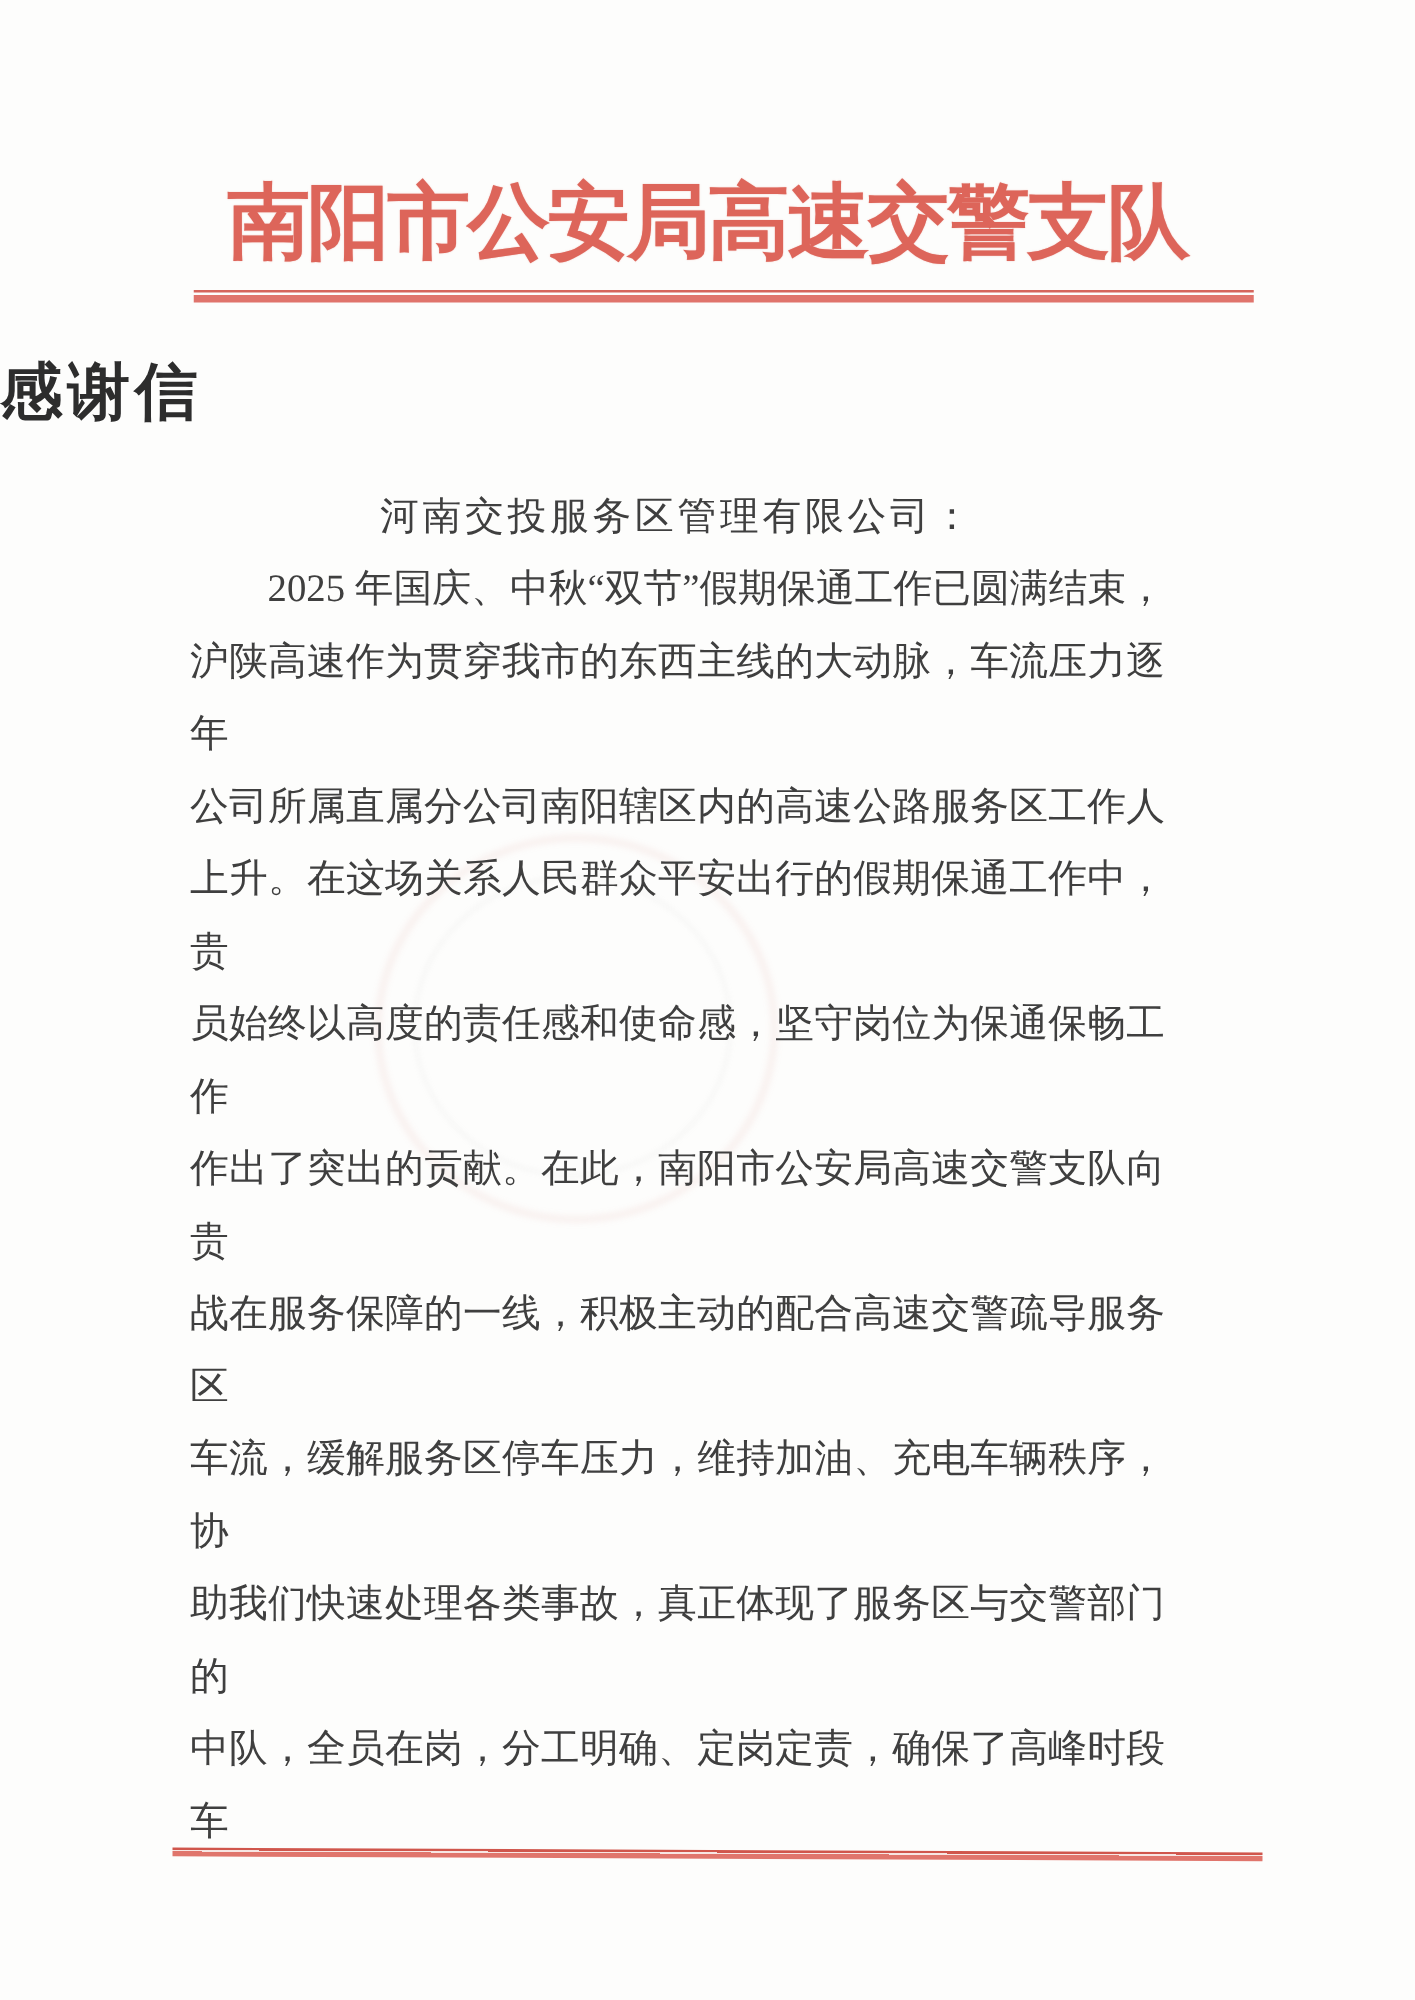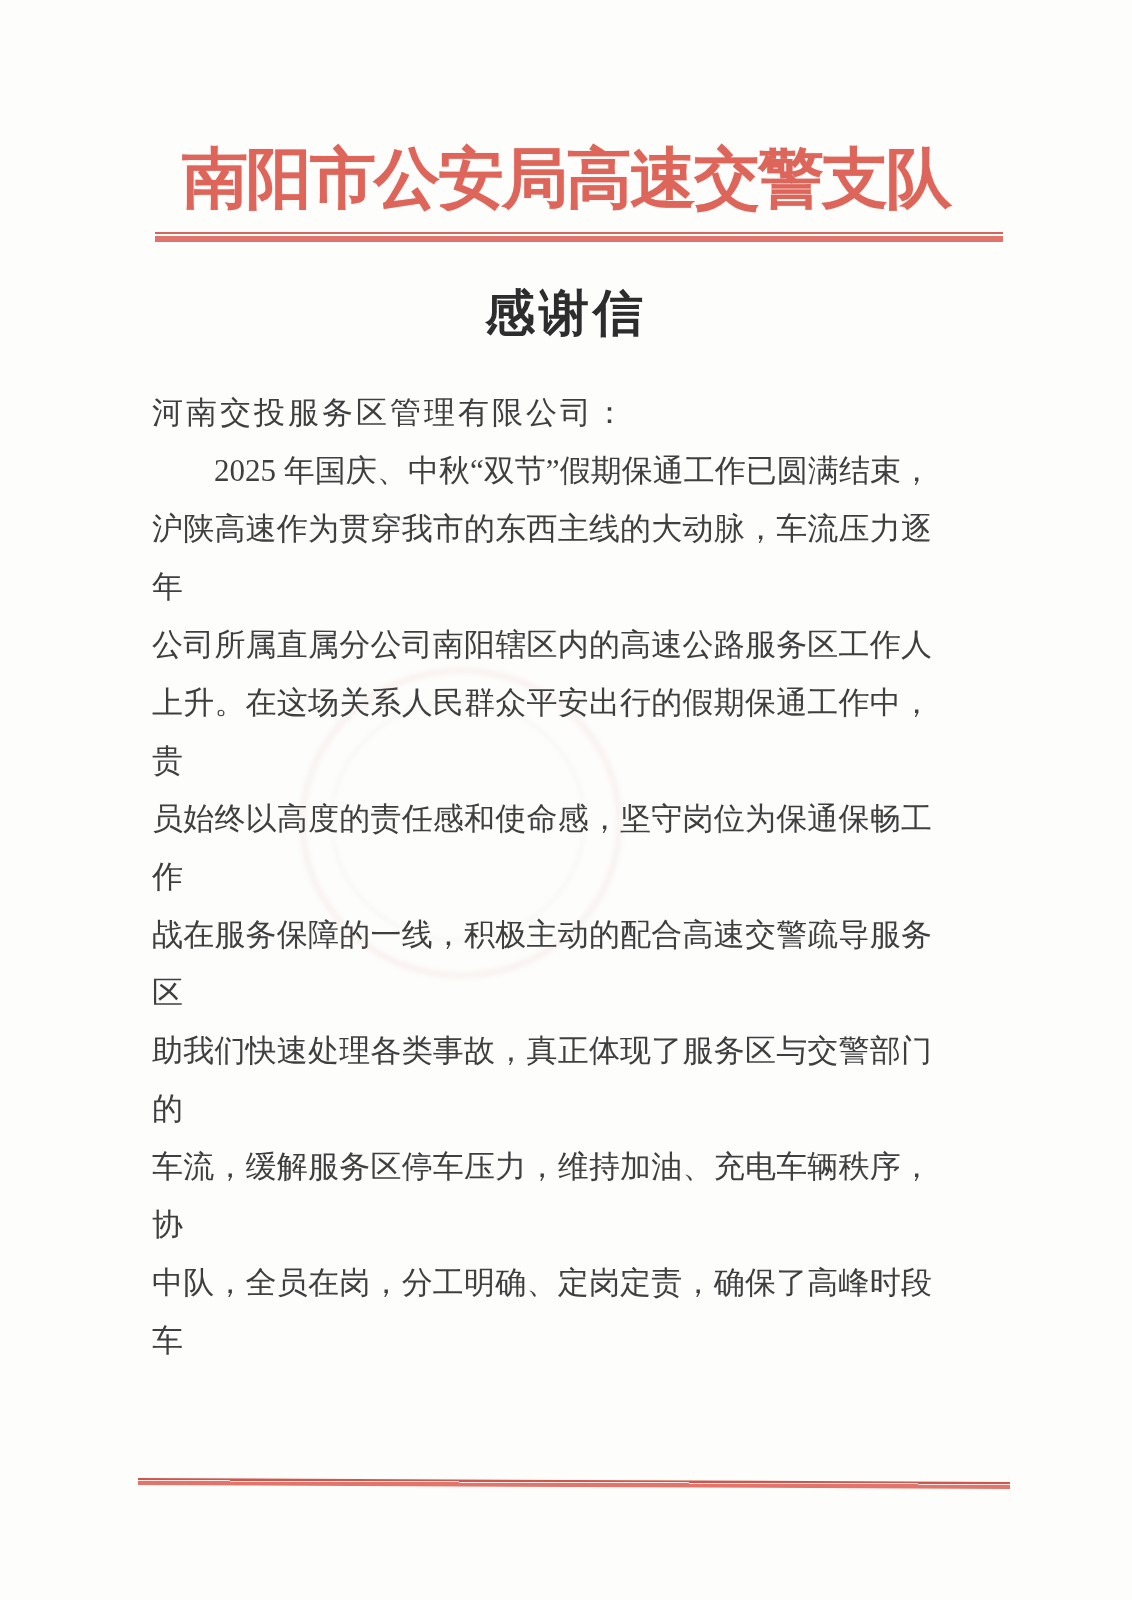--- a/index.html
+++ b/index.html
@@ -45,21 +45,21 @@
     left: 155px;
     width: 848px;
     height: 6px;
     background: #e0746c;
   }
   .doc-title {
     position: absolute;
     top: 286px;
     left: 0;
     width: 100%;
-    text-align: center;
+    text-align: left;
     font-size: 50px;
     line-height: 54px;
     font-weight: bold;
     letter-spacing: 4px;
     color: #2d2d2d;
   }
   
   .body-text {
     position: absolute;
     top: 384px;
@@ -75,20 +75,21 @@
   .body-text .line.fill {
     white-space: normal;
     text-align: justify;
     text-align-last: justify;
   }
   .body-text .line.indent {
     text-indent: 62px;
   }
   .body-text .line.spaced {
     letter-spacing: 3px;
+    text-align: center;
   }
   
   .stamp-ghost {
     position: absolute;
     left: 300px;
     top: 668px;
     width: 312px;
     height: 300px;
     border-radius: 50%;
     border: 5px solid rgba(210, 115, 105, 0.10);
@@ -137,21 +138,22 @@
   <div class="stamp-ghost"></div>
   <div class="stamp-ghost-inner"></div>
 
   <div class="body-text">
       <div class="line spaced">河南交投服务区管理有限公司：</div>
       <div class="line indent fill">2025 年国庆、中秋“双节”假期保通工作已圆满结束，</div>
       <div class="line fill">沪陕高速作为贯穿我市的东西主线的大动脉，车流压力逐年</div>
       <div class="line fill">公司所属直属分公司南阳辖区内的高速公路服务区工作人</div>
       <div class="line fill">上升。在这场关系人民群众平安出行的假期保通工作中，贵</div>
       <div class="line fill">员始终以高度的责任感和使命感，坚守岗位为保通保畅工作</div>
+      <div class="line fill">作出了突出的贡献。在此，南阳市公安局高速交警支队向贵</div>
       <div class="line fill">战在服务保障的一线，积极主动的配合高速交警疏导服务区</div>
+      <div class="line fill">车流，缓解服务区停车压力，维持加油、充电车辆秩序，协</div>
       <div class="line fill">助我们快速处理各类事故，真正体现了服务区与交警部门的</div>
-      <div class="line fill">车流，缓解服务区停车压力，维持加油、充电车辆秩序，协</div>
       <div class="line fill">中队，全员在岗，分工明确、定岗定责，确保了高峰时段车</div>
     </div>
 
   <div class="footer-rule"></div>
 
 </div>
 
 </body></html>

